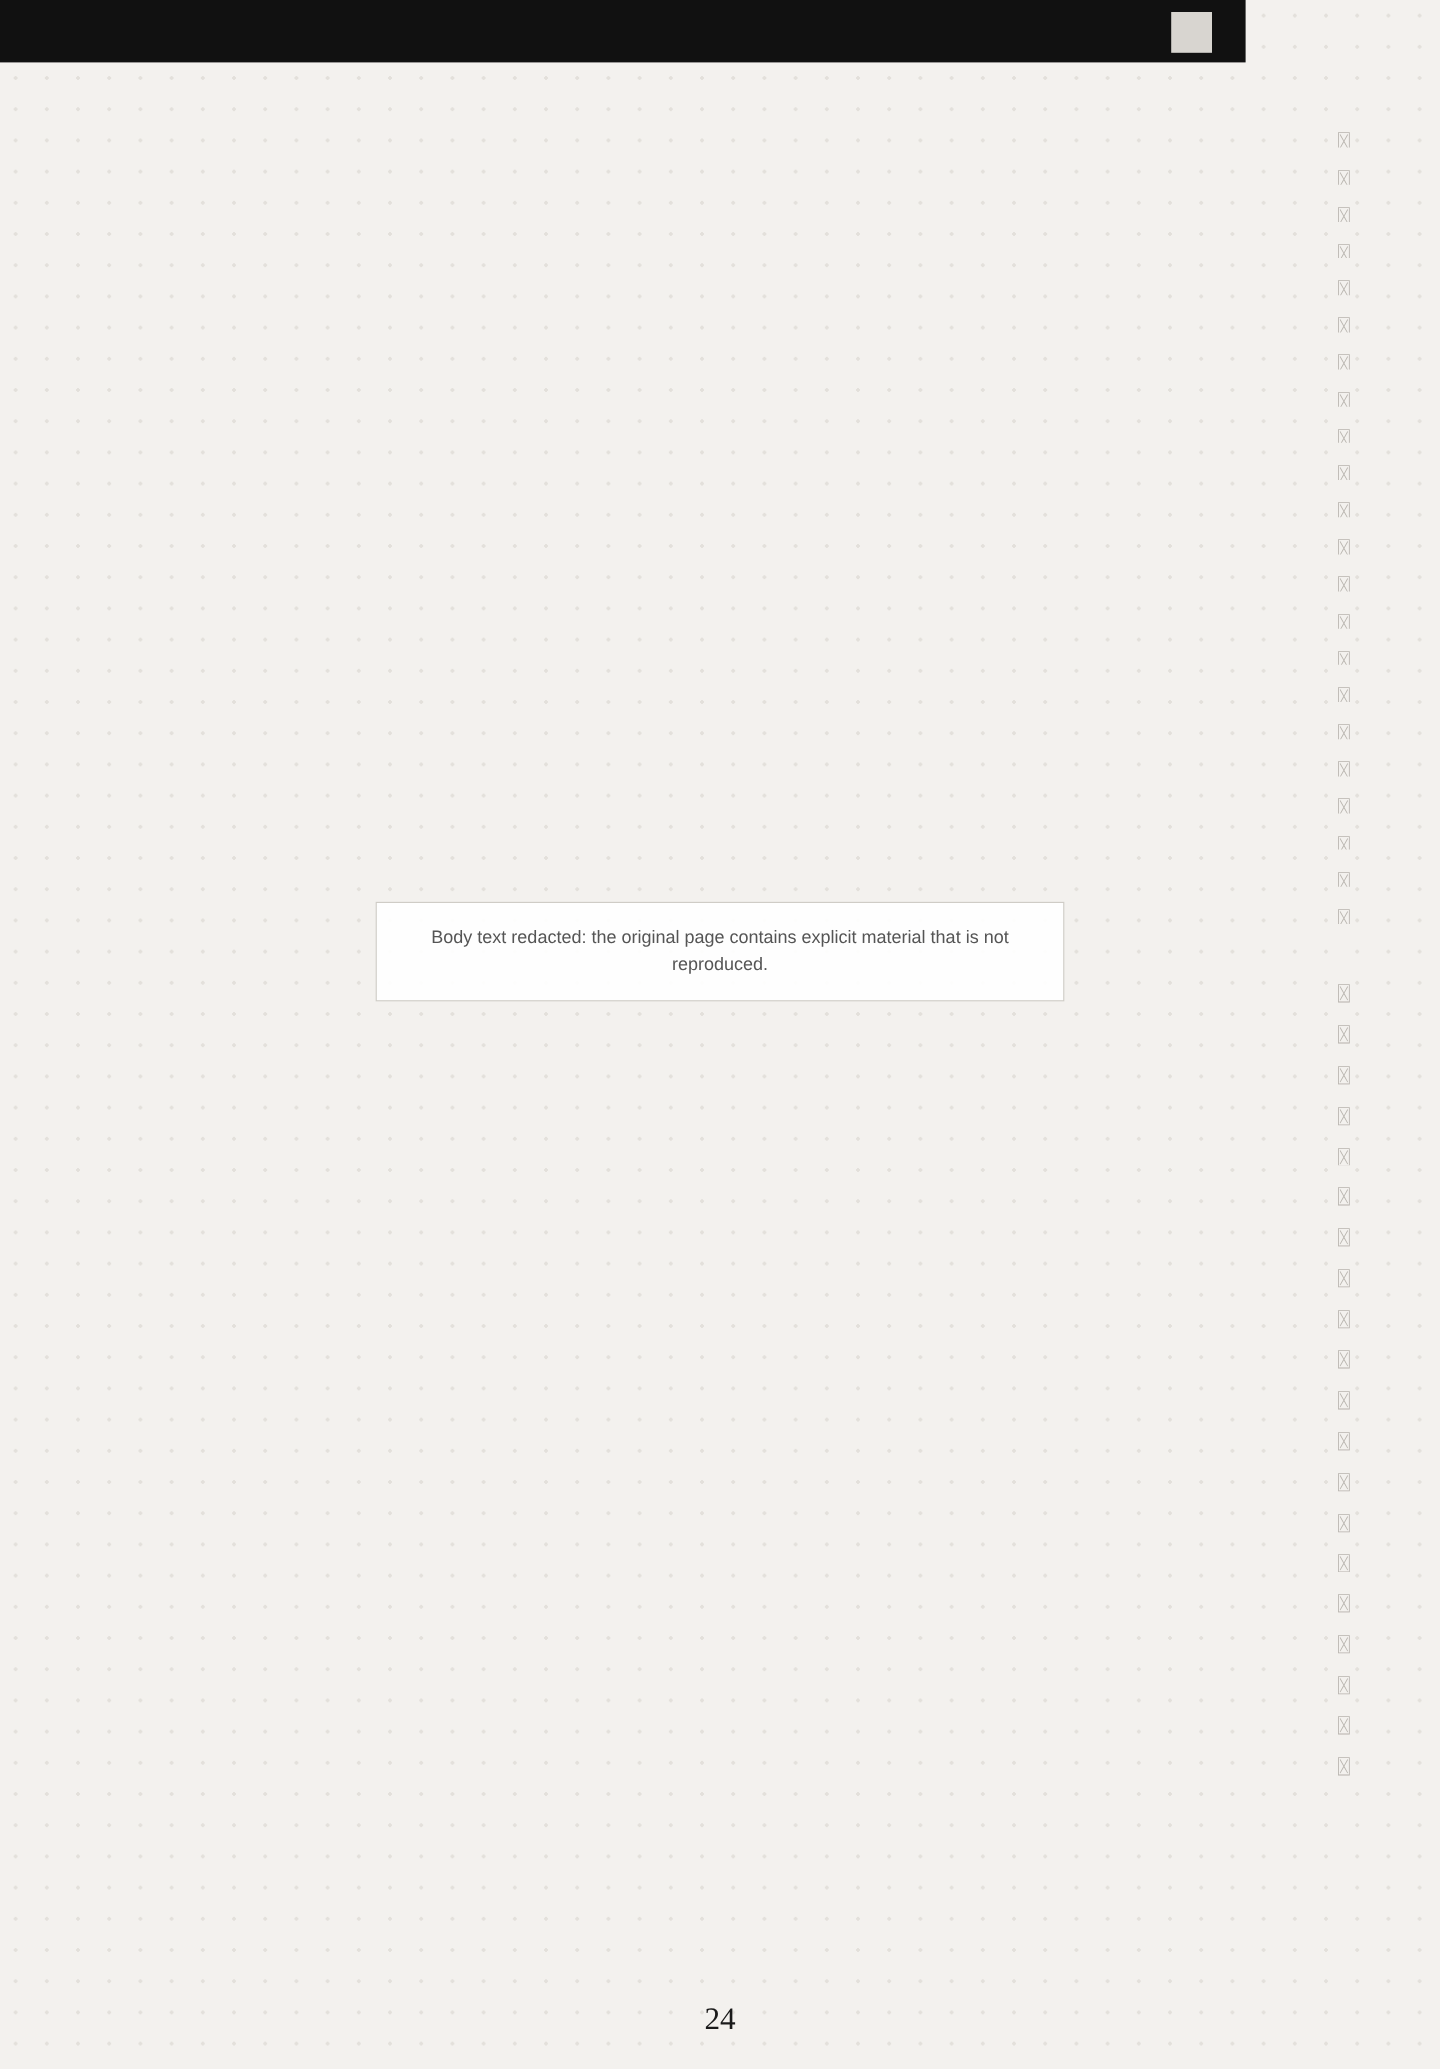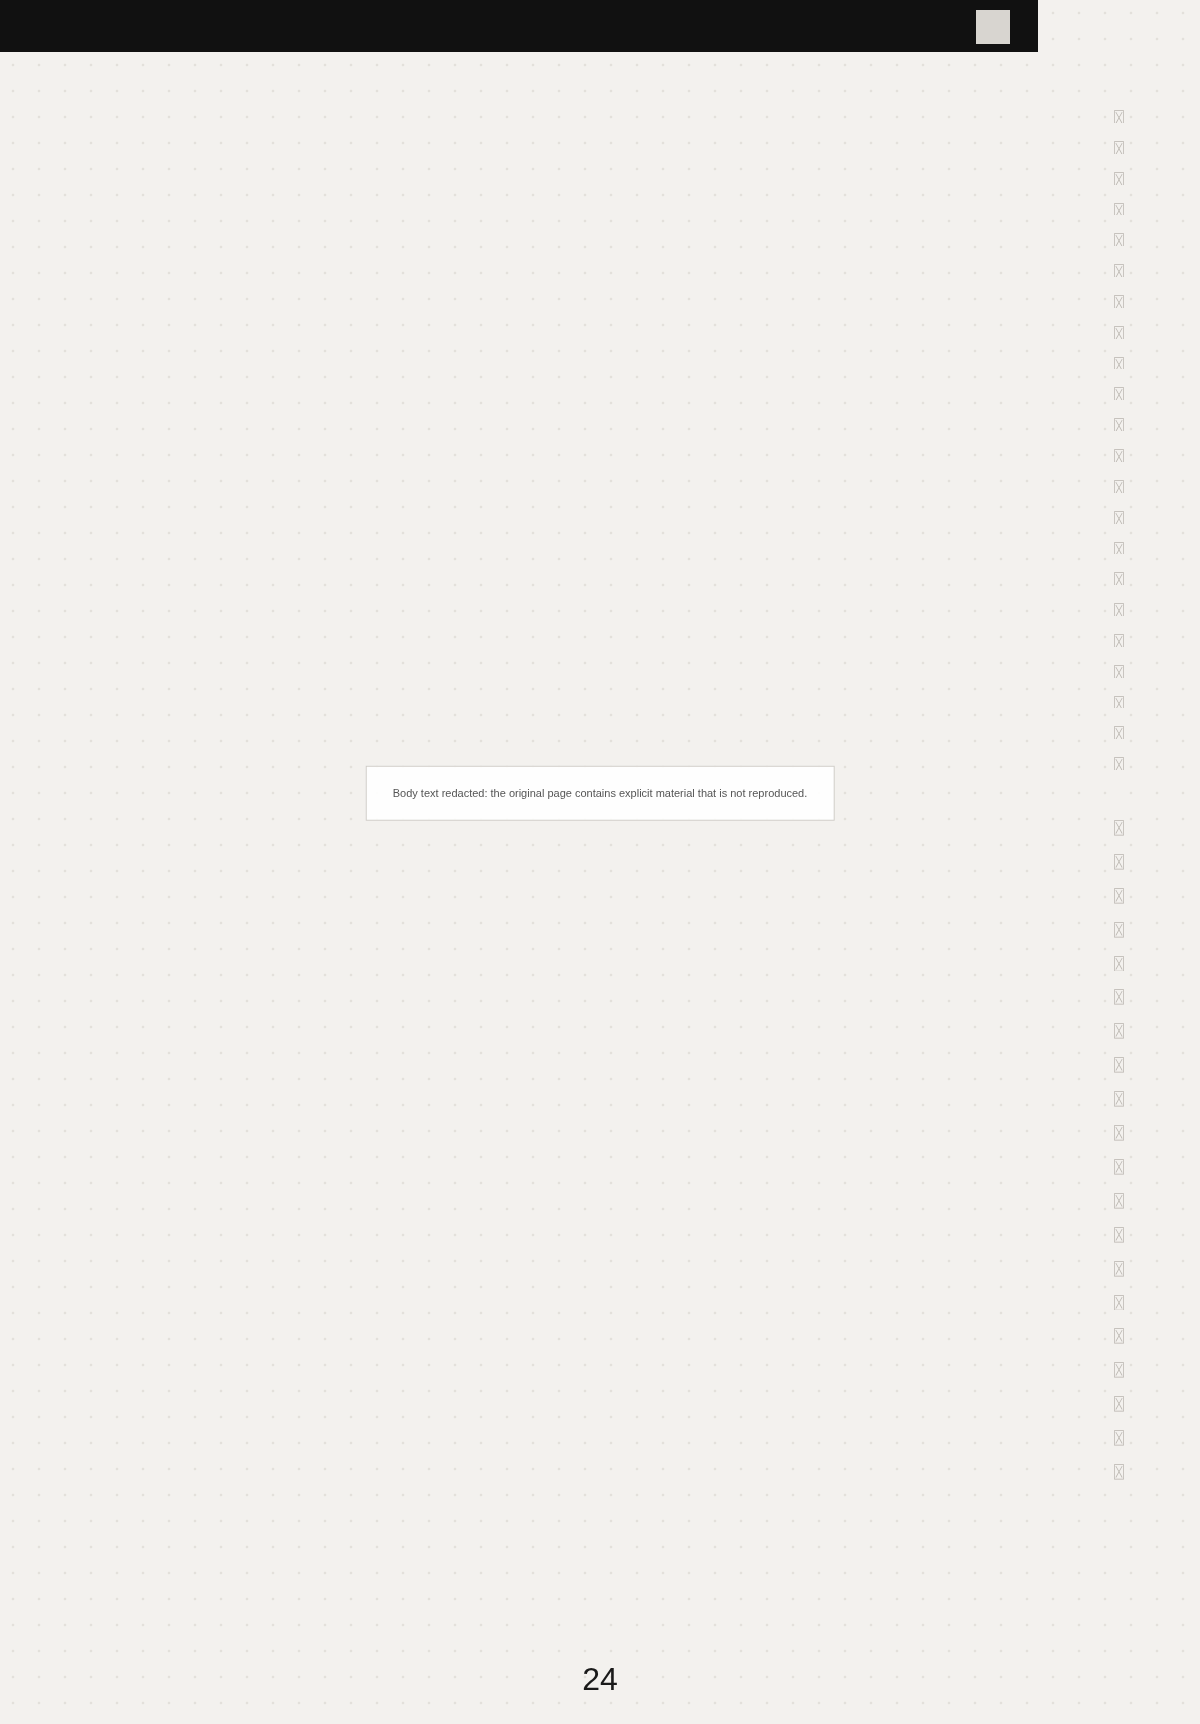--- a/index.html
+++ b/index.html
@@ -31,27 +31,27 @@
   .block-lower{top:730px;height:660px;width:1000px;}
   .col{
     writing-mode:vertical-rl;text-orientation:upright;
     color:#b9b5af;font-size:19px;letter-spacing:3px;
     white-space:nowrap;overflow:hidden;height:100%;
     user-select:none;
   }
   .redacted-note{
     position:absolute;left:50%;top:46%;transform:translate(-50%,-50%);
     background:rgba(255,255,255,0.92);border:1px solid #cfccc6;
-    padding:18px 26px;color:#555;font-size:11px;
+    padding:18px 26px;color:#555;font-size:15px;
     font-family:"Liberation Sans", sans-serif;text-align:center;
     max-width:520px;line-height:1.5;
   }
   .page-number{
     position:absolute;bottom:26px;left:50%;transform:translateX(-50%);
-    font-size:32px;color:#1a1a1a;font-family:Liberation Sans, sans-serif;
+    font-size:26px;color:#1a1a1a;font-family:Liberation Serif, serif;
   }
 </style>
 </head>
 <body>
 
 <div class="top-bar">
   <div class="top-bar-notch"></div>
 </div>
 
 <div class="page-sheet">

